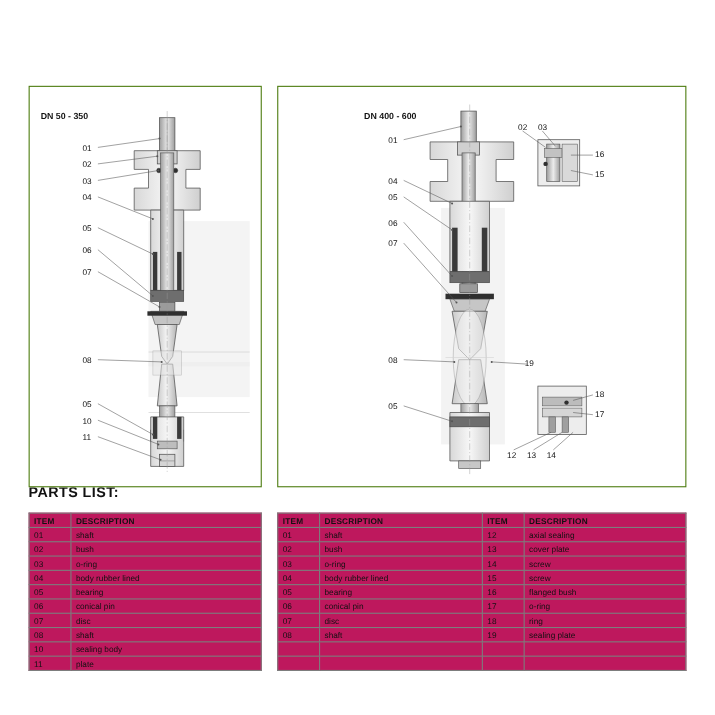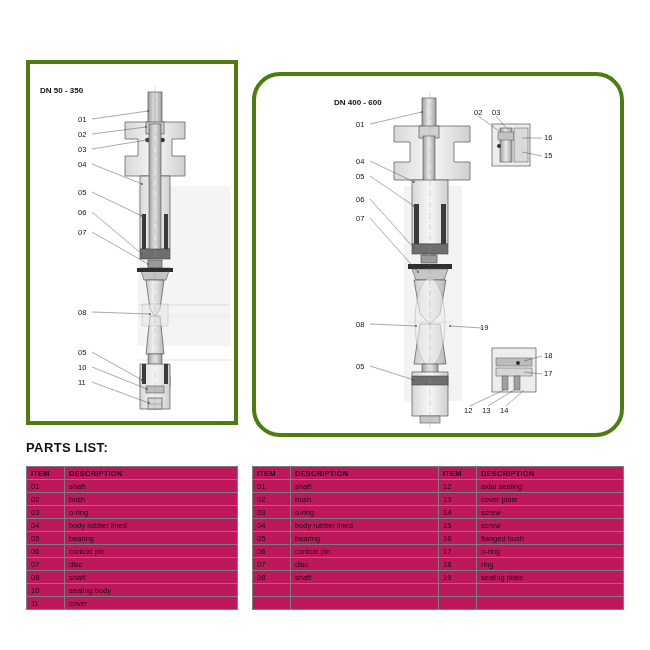--- a/index.html
+++ b/index.html
@@ -28,26 +28,27 @@
     font-weight: bold;
     letter-spacing: 0.4px;
     color: #111;
   }
   #heading-construction { left: 26px; top: 30px; }
   #heading-parts { left: 26px; top: 440px; text-align: right; }
 
   
   .frame {
     position: absolute;
-    border: 4px solid #4d7c0f;
+    border: 1px solid #4d7c0f;
     background: #ffffff;
     box-sizing: border-box;
+    margin-top: 18px;
   }
   #frame-left  { left: 26px;  top: 60px; width: 212px; height: 365px; }
-  #frame-right { left: 252px; top: 72px; width: 372px; height: 365px; border-radius: 28px; }
+  #frame-right { left: 252px; top: 60px; width: 372px; height: 365px; }
 
   .frame-label {
     position: absolute;
     font-size: 8px;
     font-weight: bold;
     color: #111;
   }
 
   
   .callout {
@@ -374,21 +375,21 @@
       <tr>
         <td>08</td>
         <td>shaft</td>
       </tr>
       <tr>
         <td>10</td>
         <td>sealing body</td>
       </tr>
       <tr>
         <td>11</td>
-        <td>cover</td>
+        <td>plate</td>
       </tr>
     </tbody>
   </table>
 
   <table class="parts-table" id="table-right">
     <thead>
       <tr>
         <th>ITEM</th>
         <th>DESCRIPTION</th>
         <th>ITEM</th>

